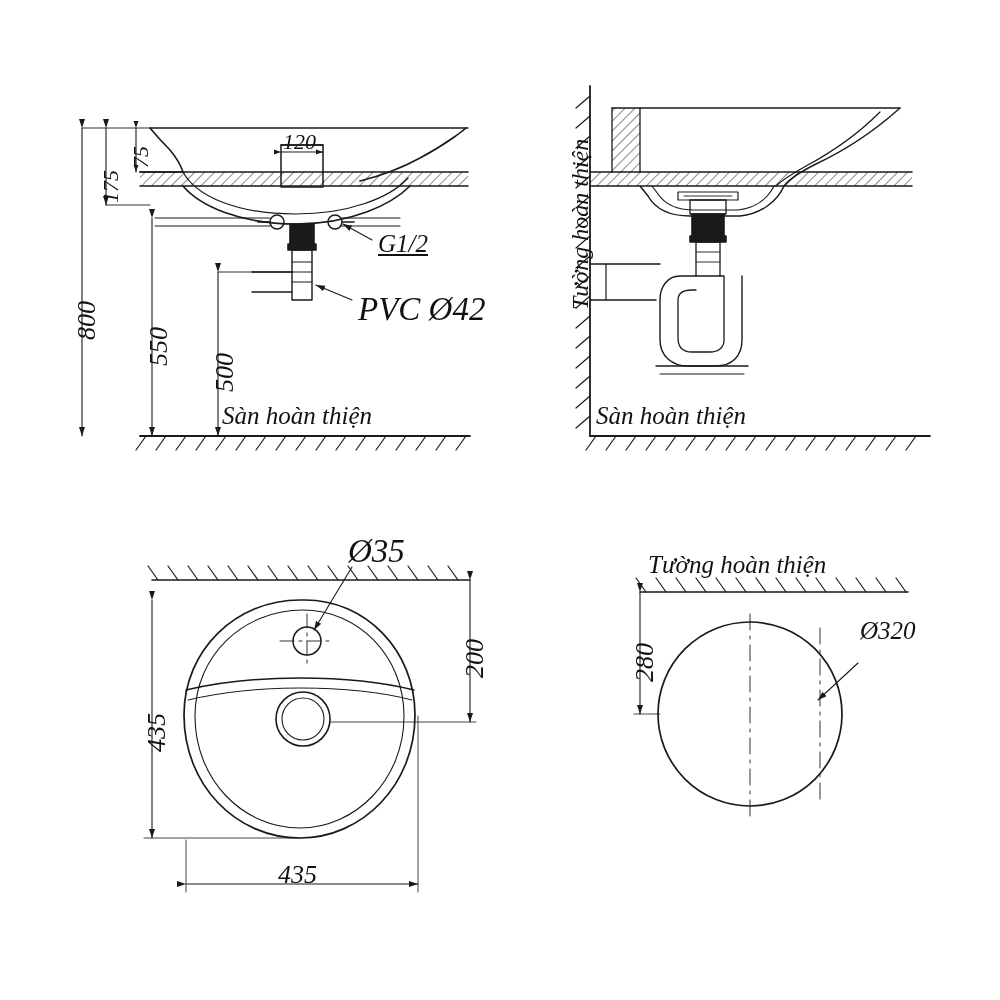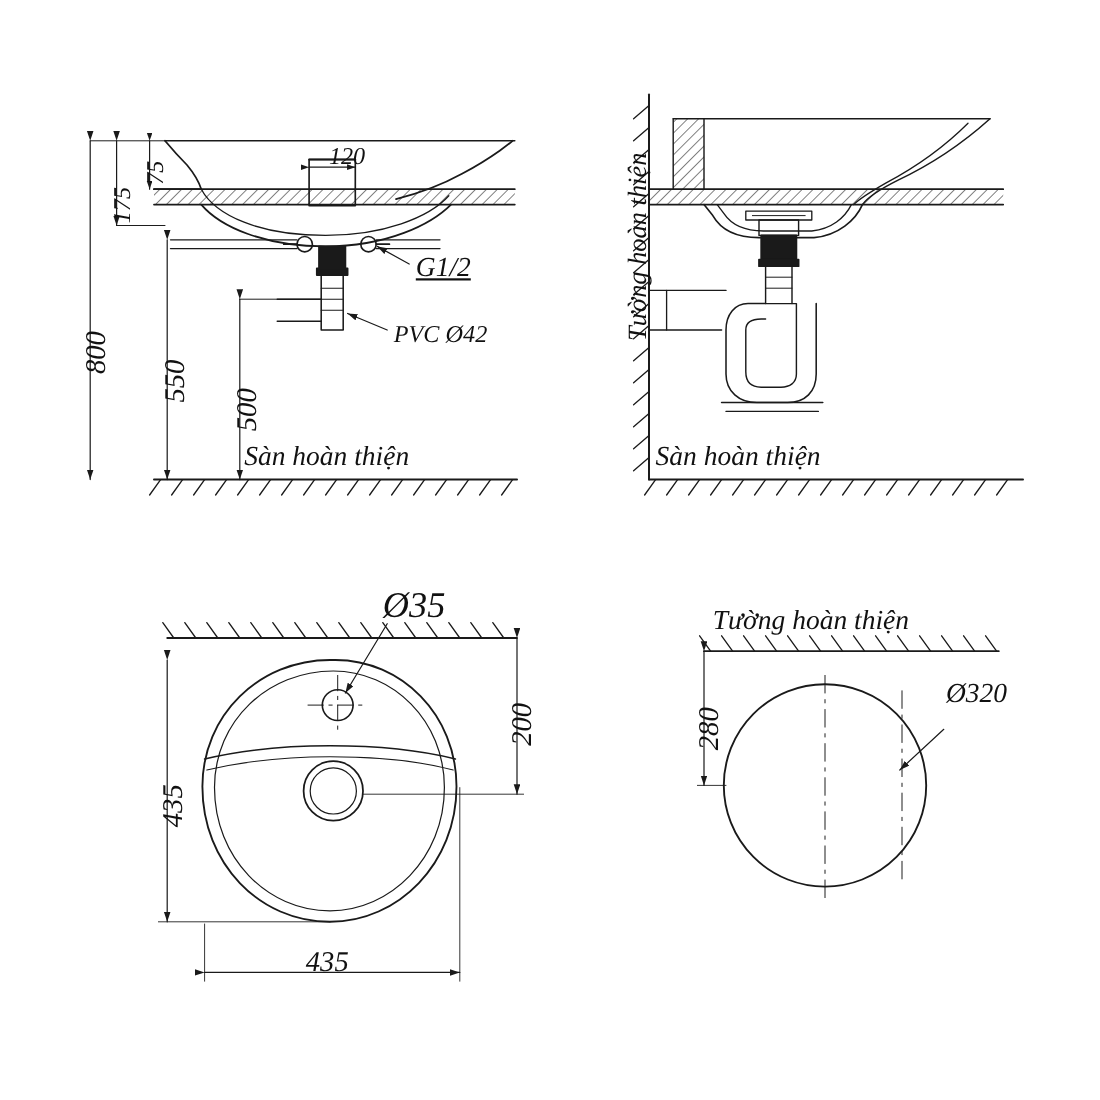--- a/index.html
+++ b/index.html
@@ -295,23 +295,23 @@
 
       <line x1="858" y1="663" x2="818" y2="700" stroke-width="1.1" marker-end="url(#ah)"></line>
     </g>
   </svg>
 
   <div class="lbl dim rot90" style="left:74px; top:340px; font-size:26px;">800</div>
   <div class="lbl dim rot90" style="left:146px; top:366px; font-size:26px;">550</div>
   <div class="lbl dim rot90" style="left:212px; top:392px; font-size:26px;">500</div>
   <div class="lbl dim rot90" style="left:100px; top:203px; font-size:22px;">175</div>
   <div class="lbl dim rot90" style="left:130px; top:168px; font-size:22px;">75</div>
-  <div class="lbl dim" style="left:283px; top:131px; font-size:22px;margin-left:16px;">120</div>
+  <div class="lbl dim" style="left:283px; top:131px; font-size:22px;">120</div>
   <div class="lbl note" style="left:378px; top:231px; font-size:25px;text-decoration:underline;">G1/2</div>
-  <div class="lbl note" style="left:358px; top:293px; font-size:22px;">PVC Ø42</div>
+  <div class="lbl note" style="left:358px; top:293px; font-size:33px;">PVC Ø42</div>
   <div class="lbl note" style="left:222px; top:403px; font-size:25px;">Sàn hoàn thiện</div>
 
   <div class="lbl note rot90" style="left:568px; top:310px; font-size:24px;">Tường hoàn thiện</div>
   <div class="lbl note" style="left:596px; top:403px; font-size:25px;">Sàn hoàn thiện</div>
 
   <div class="lbl dim" style="left:348px; top:535px; font-size:33px;">Ø35</div>
   <div class="lbl dim rot90" style="left:462px; top:678px; font-size:26px;">200</div>
   <div class="lbl dim rot90" style="left:144px; top:752px; font-size:26px;">435</div>
   <div class="lbl dim" style="left:278px; top:862px; font-size:26px;">435</div>
 

